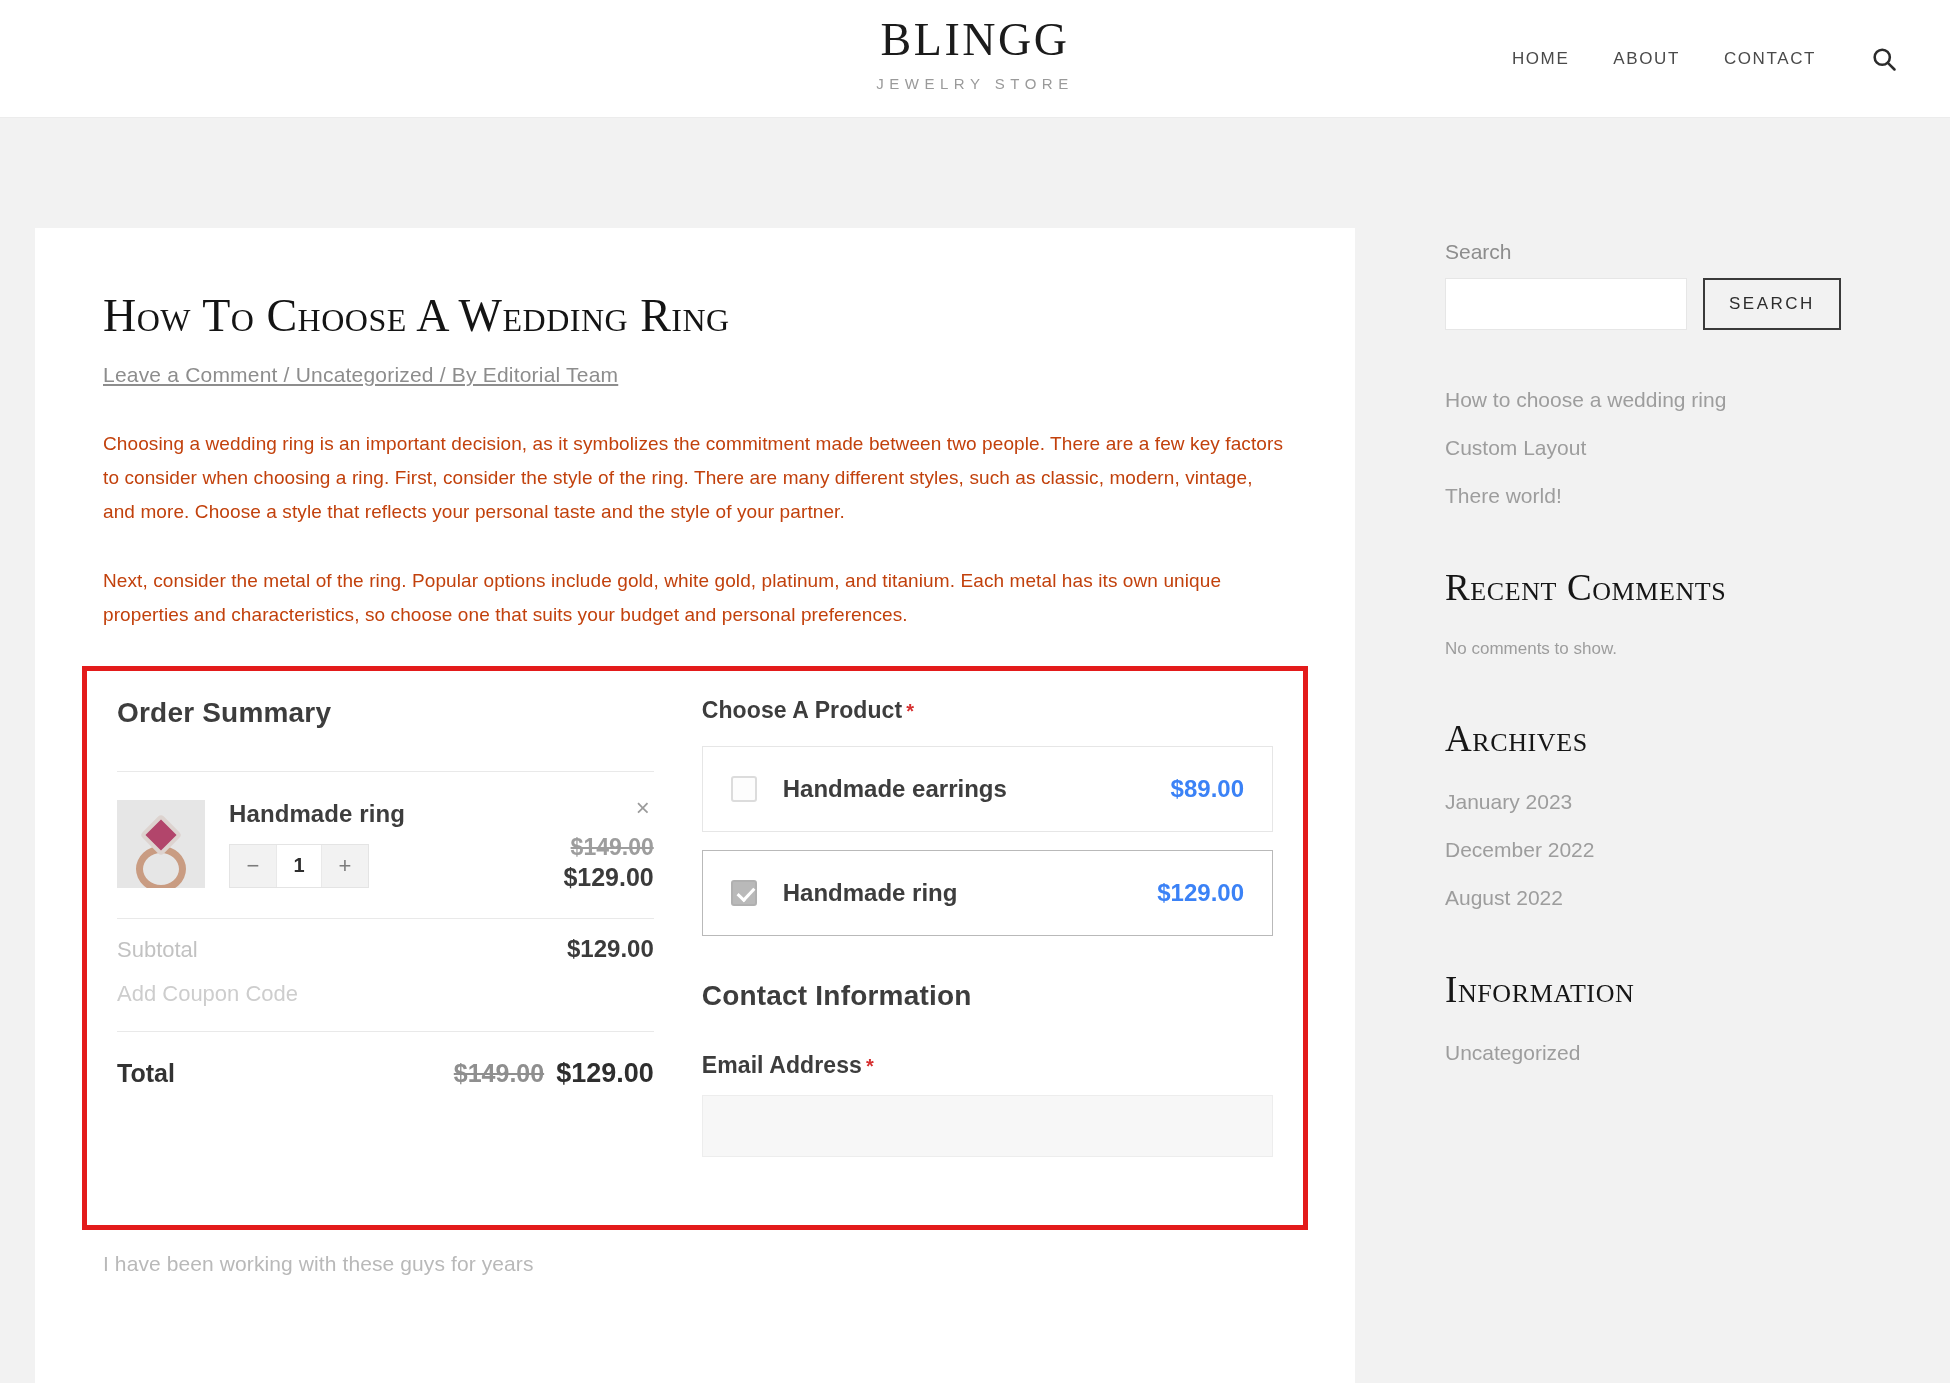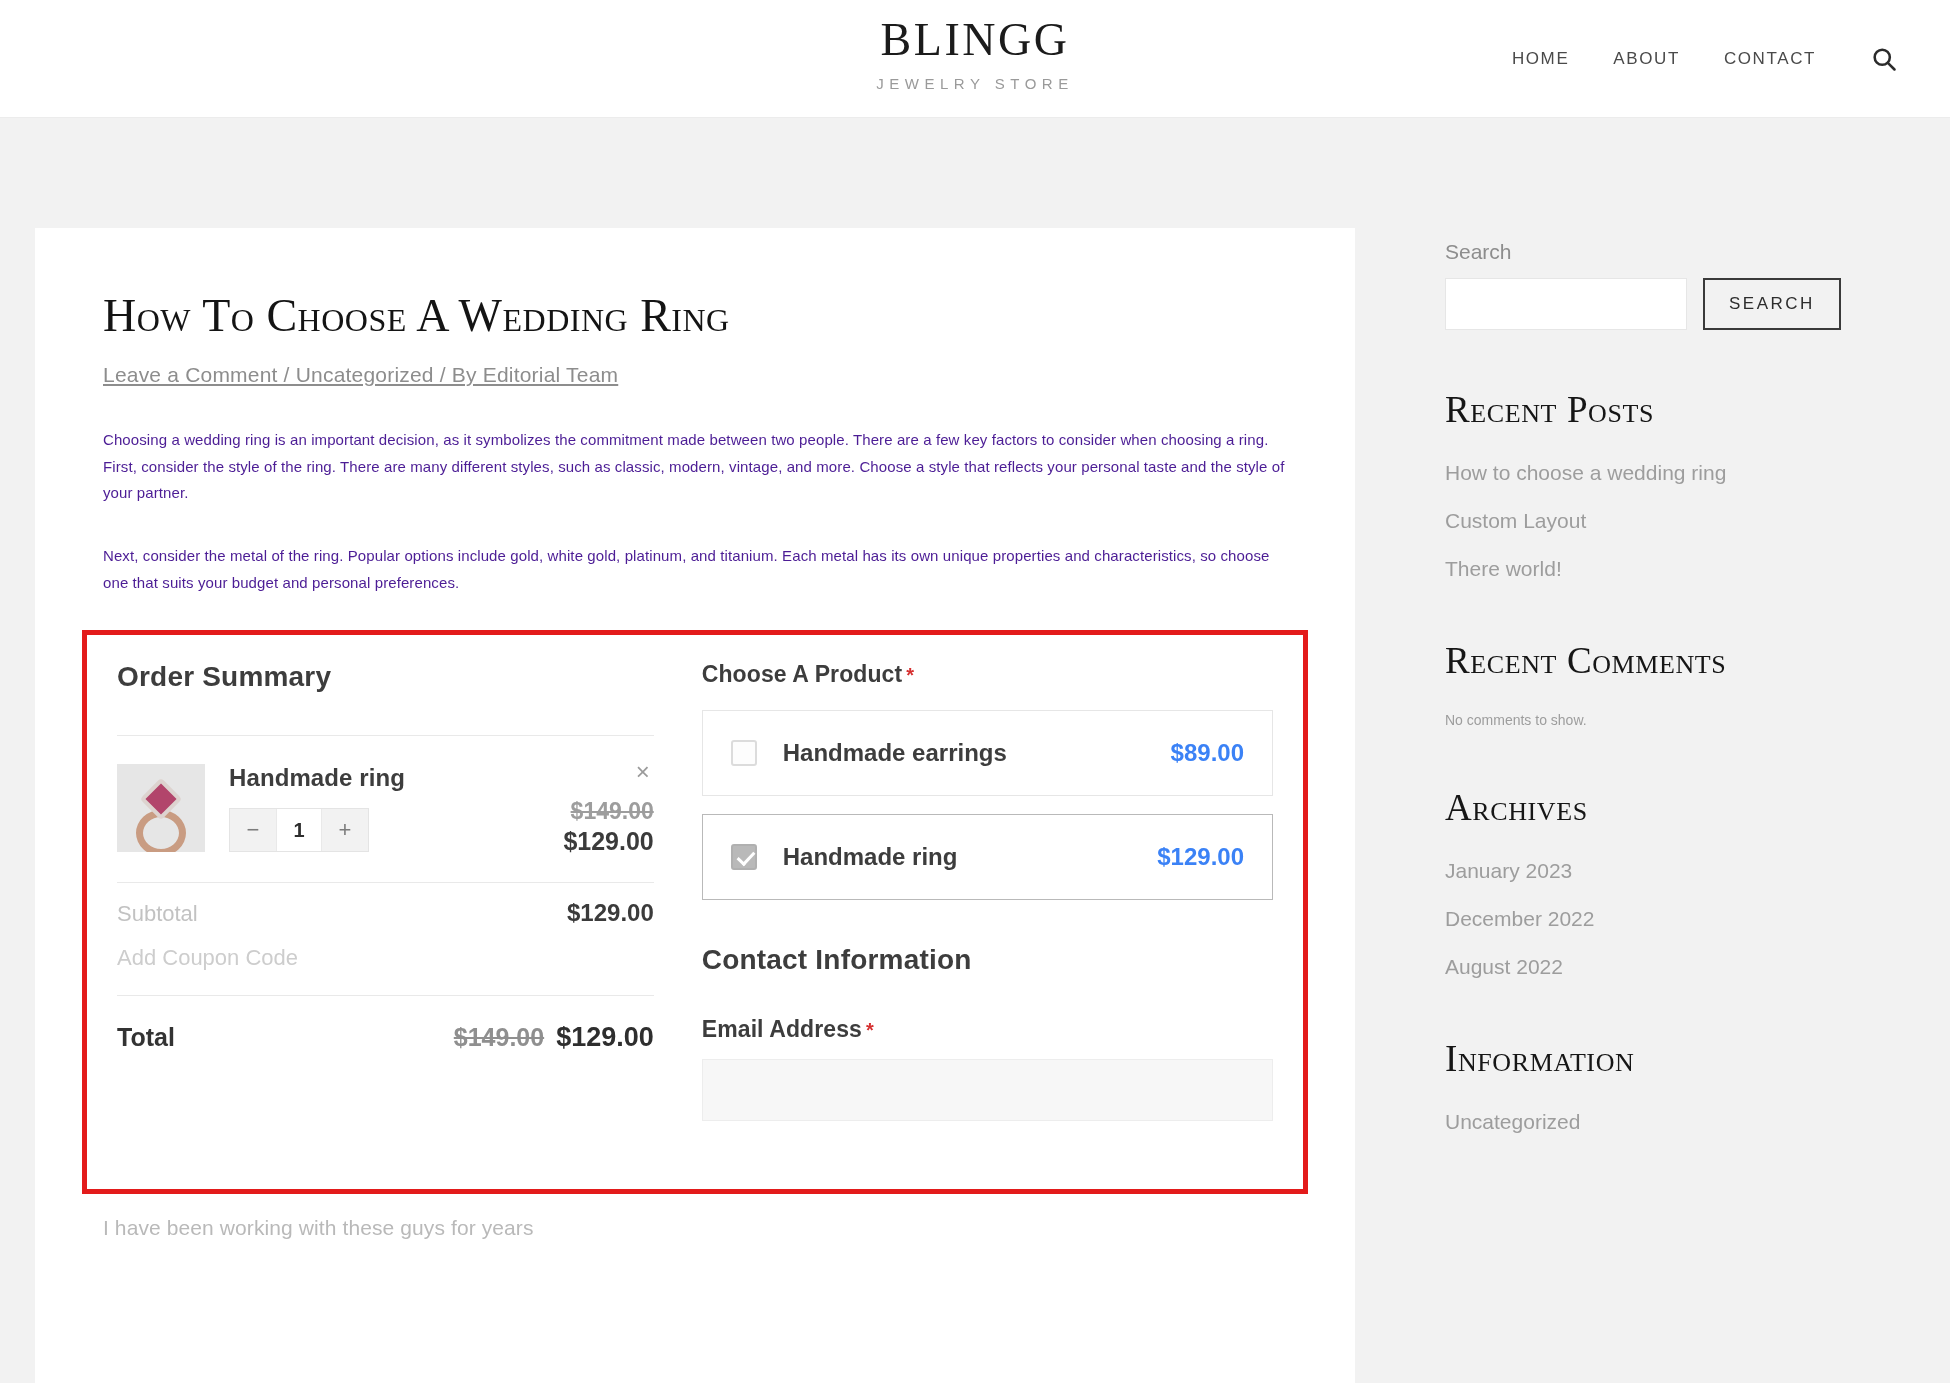--- a/index.html
+++ b/index.html
@@ -91,23 +91,23 @@
     line-height: 1.15;
   }
   .post-meta {
     margin-top: 20px;
     font-size: 21px;
     color: #8d8d8d;
     letter-spacing: 0.2px;
     text-decoration: underline;
   }
   .post-body p {
-    font-size: 15px;
+    font-size: 19px;
     line-height: 1.78;
-    color: #4c1d95;
+    color: #c2410c;
     margin-top: 40px;
     letter-spacing: 0.1px;
   }
   .post-body p.tight { margin-top: 36px; }
 
   
   .form-highlight {
     position: relative;
     margin-top: 34px;
     margin-left: -21px;
@@ -370,21 +370,21 @@
     margin-bottom: 30px;
     white-space: nowrap;
   }
   .widget-list { list-style: none; }
   .widget-list li { margin-bottom: 24px; }
   .widget-list a {
     font-size: 21px;
     color: #9d9d9d;
     text-decoration: none;
   }
-  .widget-note { font-size: 14px; color: #9d9d9d; }
+  .widget-note { font-size: 17px; color: #9d9d9d; }
 </style>
 </head>
 <body>
 
 <header class="site-header">
   <div class="brand">
     <div class="brand-name">BLINGG</div>
     <div class="brand-tagline">JEWELRY STORE</div>
   </div>
   <nav class="main-nav">
@@ -499,21 +499,20 @@
 
     <div class="widget">
       <label class="search-label">Search</label>
       <div class="search-row">
         <input class="search-input" type="text" value="" style="">
         <button class="search-btn">SEARCH</button>
       </div>
     </div>
 
     <div class="widget">
-      <h2 class="widget-title">Recent Posts</h2>
       <ul class="widget-list">
         <li><a href="#">How to choose a wedding ring</a></li>
         <li><a href="#">Custom Layout</a></li>
         <li><a href="#">There world!</a></li>
       </ul>
     </div>
 
     <div class="widget">
       <h2 class="widget-title">Recent Comments</h2>
       <div class="widget-note">No comments to show.</div>

